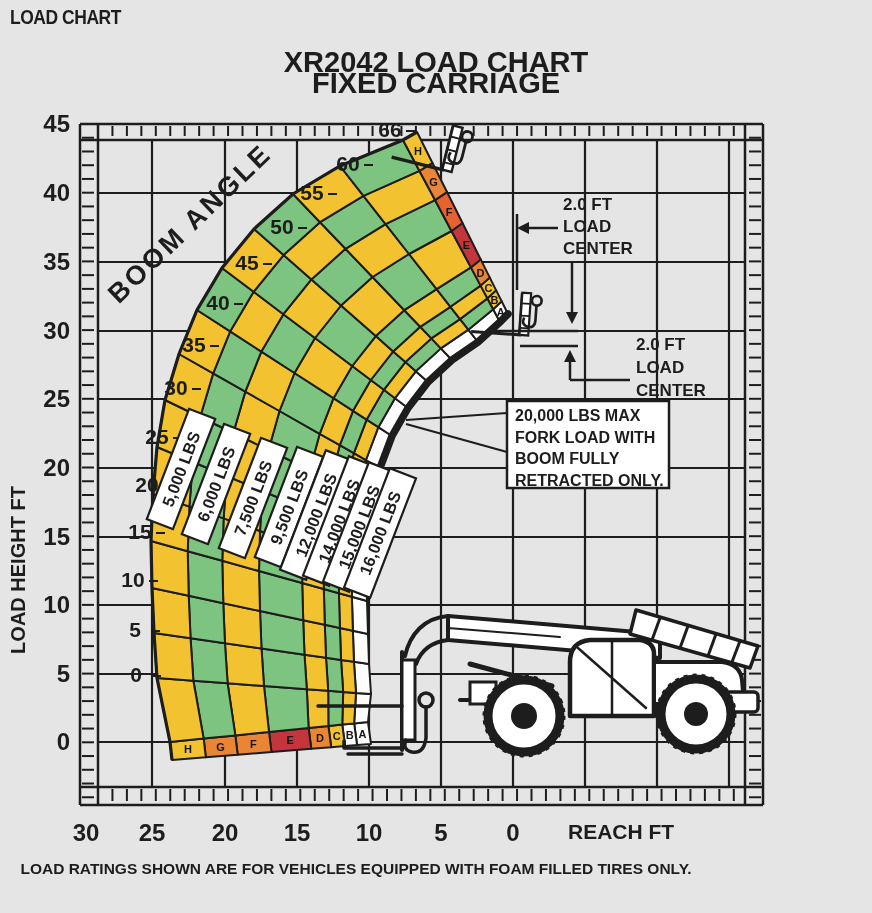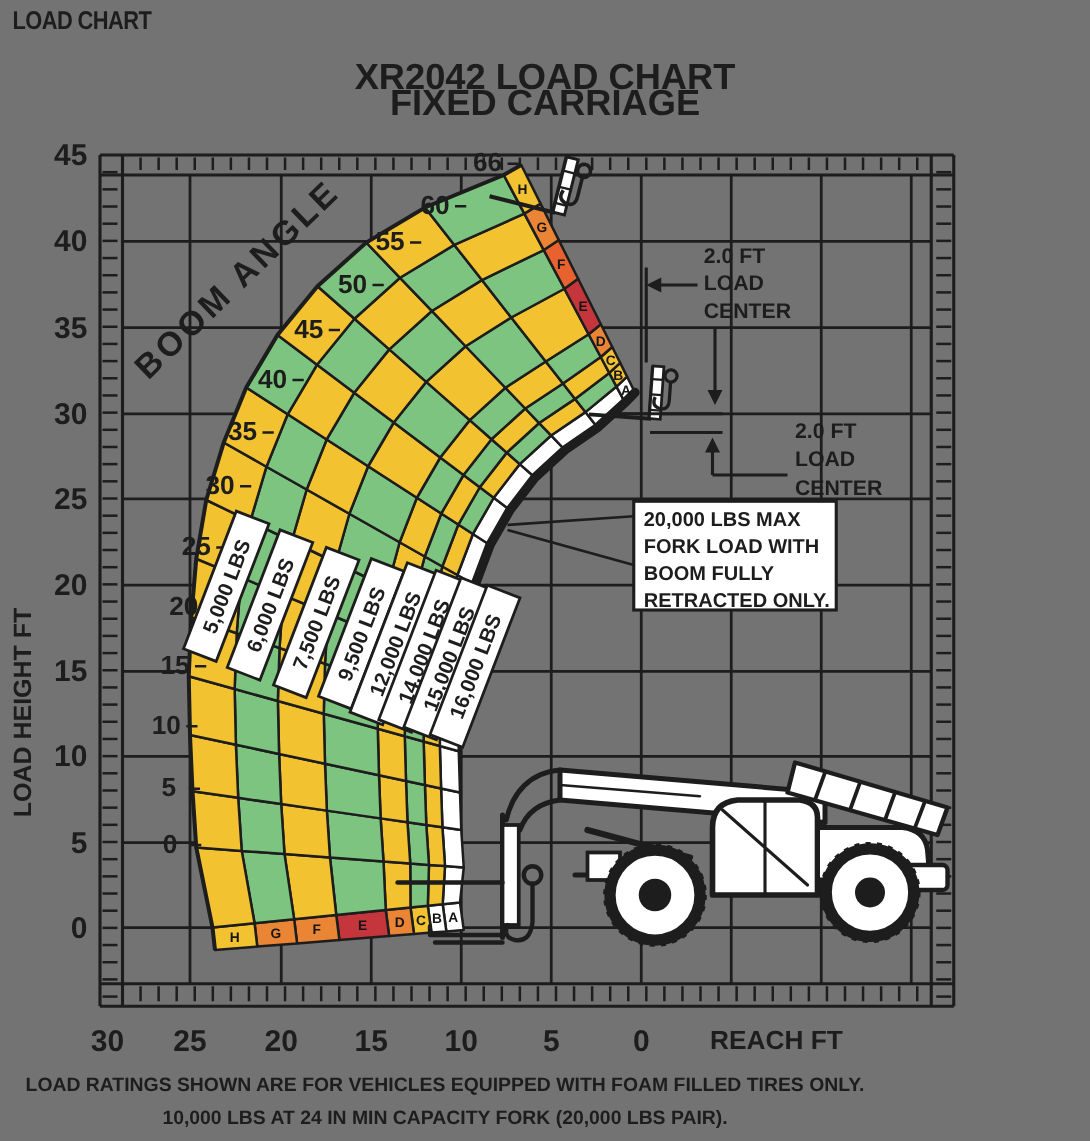--- a/index.html
+++ b/index.html
@@ -1,17 +1,17 @@
 <!DOCTYPE html>
 <html><head>
 <meta charset="utf-8">
 <style>
   html,body{margin:0;padding:0;background:#ffffff;}
   #stage{
-    position:relative;width:872px;height:913px;background:#737373;
+    position:relative;width:872px;height:913px;background:#e5e5e5;
     font-family:"Liberation Sans",sans-serif;color:#1d1d1d;overflow:hidden;
   }
   .hdr{
     position:absolute;left:10px;top:6px;font-size:19px;font-weight:bold;
     letter-spacing:-0.5px;transform:scale(0.92,1.08);transform-origin:left top;
   }
   .title{
     position:absolute;left:0;width:872px;text-align:center;font-weight:bold;
     font-size:29px;letter-spacing:0px;
   }
@@ -543,14 +543,13 @@
         <rect x="724" y="692" width="34" height="20" rx="4" fill="#fff" stroke="#1D1D1D" stroke-width="3.5"></rect>
         <circle cx="524" cy="716" r="40" fill="none" stroke="#1D1D1D" stroke-width="3" stroke-dasharray="4,5"></circle>
         <circle cx="524" cy="716" r="36" fill="#fff" stroke="#1D1D1D" stroke-width="9"></circle>
         <circle cx="524" cy="716" r="13" fill="#1D1D1D"></circle>
         <circle cx="696" cy="714" r="39" fill="none" stroke="#1D1D1D" stroke-width="3" stroke-dasharray="4,5"></circle>
         <circle cx="696" cy="714" r="35" fill="#fff" stroke="#1D1D1D" stroke-width="9"></circle>
         <circle cx="696" cy="714" r="12" fill="#1D1D1D"></circle>
       </g>
     </svg>
   <div class="foot f1">LOAD RATINGS SHOWN ARE FOR VEHICLES EQUIPPED WITH FOAM FILLED TIRES ONLY.</div>
-  <div class="foot f2">10,000 LBS AT 24 IN MIN CAPACITY FORK (20,000 LBS PAIR).</div>
 </div>
 
 </body></html>

